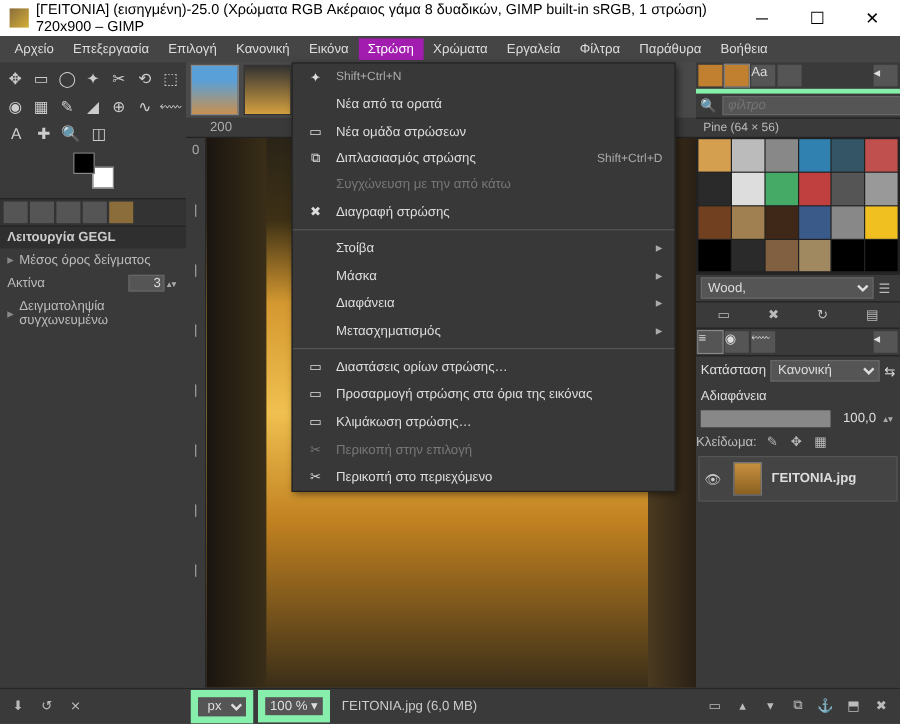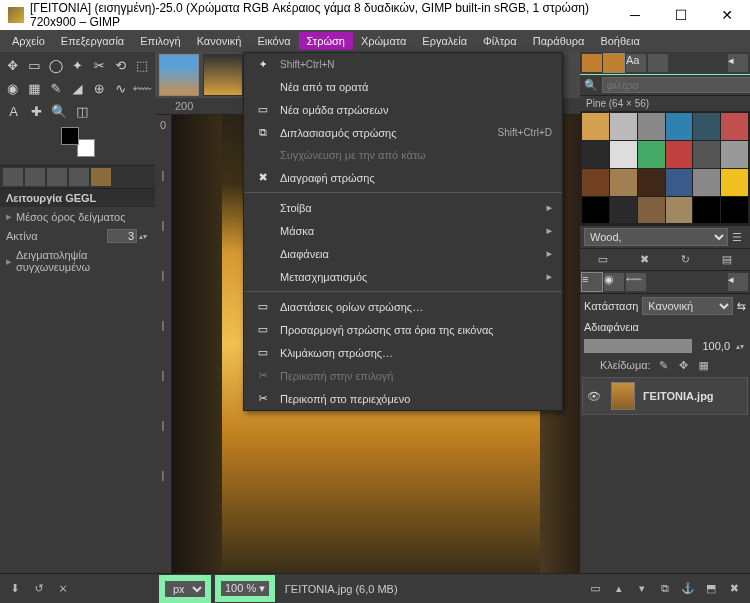--- a/index.html
+++ b/index.html
@@ -51,41 +51,41 @@
 .dropdown { position:absolute; top:0; left:88px; width:320px; background:#383838; border:1px solid #222; box-shadow:2px 2px 6px rgba(0,0,0,.5); z-index:100; }
 .dd-item { display:flex; align-items:center; padding:5px 10px; color:#ddd; }
 .dd-item.disabled { color:#777; }
 .dd-ico { width:18px; margin-right:8px; font-size:11px; text-align:center; }
 .dd-lbl { flex:1; }
 .dd-accel { color:#aaa; font-size:10px; }
 .dd-arrow { color:#aaa; }
 .dd-sep { height:1px; background:#555; margin:3px 0; }
 
 .right-panel { width:170px; background:#3a3a3a; display:flex; flex-direction:column; }
-.rp-tabs { display:flex; padding:2px; gap:2px; border-bottom:1px solid #86efac; }
+.rp-tabs { display:flex; padding:2px; gap:2px; border-bottom:4px solid #86efac; }
 .rp-tab { width:20px; height:18px; background:#555; }
 .rp-tab.or { background:#c08030; }
 .rp-tab.sel { outline:1px solid #888; }
 .search-row { display:flex; align-items:center; padding:2px 4px; gap:4px; border-bottom:1px solid #222; }
 .search-row input { flex:1; background:#555; border:1px solid #666; color:#ddd; padding:1px 4px; font-style:italic; }
 .patt-title { padding:2px 6px; color:#bbb; font-size:10px; }
 .patt-grid { display:grid; grid-template-columns:repeat(6,1fr); gap:1px; padding:2px; background:#222; }
 .patt { aspect-ratio:1; }
 .patt-foot { display:flex; align-items:center; padding:2px 4px; border-top:1px solid #222; }
 .patt-foot select { flex:1; background:#555; border:1px solid #666; color:#ddd; padding:1px; }
 .pf-ico { width:18px; text-align:center; color:#bbb; }
 .icon-row { display:flex; justify-content:space-around; padding:4px 2px; border-top:1px solid #222; border-bottom:1px solid #222; color:#bbb; }
 .layers-head { display:flex; gap:2px; padding:2px; border-bottom:1px solid #222; }
 .mode-row { display:flex; align-items:center; padding:3px 4px; gap:4px; }
 .mode-row select { flex:1; background:#555; border:1px solid #666; color:#ddd; padding:1px; }
 .op-row { display:flex; align-items:center; padding:3px 4px; gap:4px; }
 .op-slider { flex:1; height:14px; background:#666; position:relative; }
 .op-slider::after { content:''; position:absolute; left:0; top:0; height:100%; width:100%; background:#888; }
 .op-val { width:34px; text-align:right; }
-.lock-row { display:flex; padding:3px 20px; gap:6px; color:#bbb; }
+.lock-row { display:flex; align-items:center; padding:3px 0; gap:6px; color:#bbb; }
 .lock-ico { width:14px; text-align:center; }
 .layer-list { flex:1; padding:2px; }
 .layer-item { display:flex; align-items:center; padding:4px; gap:8px; border:1px solid #555; background:#444; }
 .eye { width:16px; color:#ccc; }
 .layer-thumb { width:24px; height:28px; background:linear-gradient(#c89040,#8a6020); border:1px solid #777; }
 .layer-name { font-weight:bold; color:#ddd; }
 
 .statusbar { height:30px; background:#3a3a3a; border-top:1px solid #222; display:flex; align-items:center; }
 .sb-left { width:155px; display:flex; gap:6px; padding:0 6px; color:#bbb; }
 .sb-sel { display:flex; align-items:center; gap:4px; padding:0 4px; }

